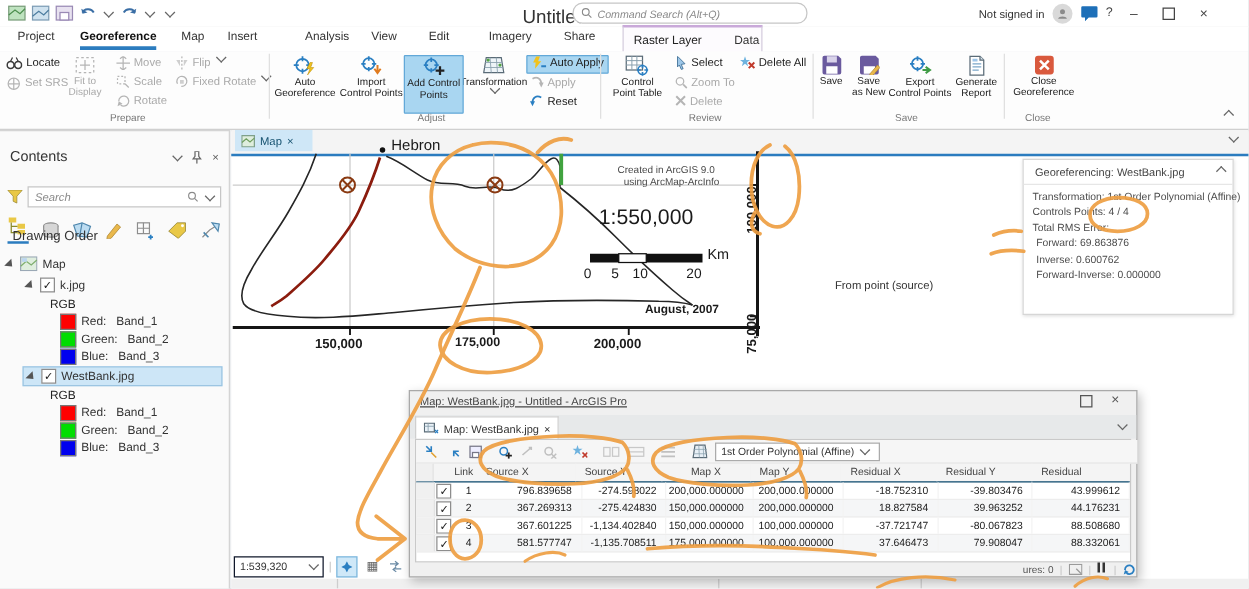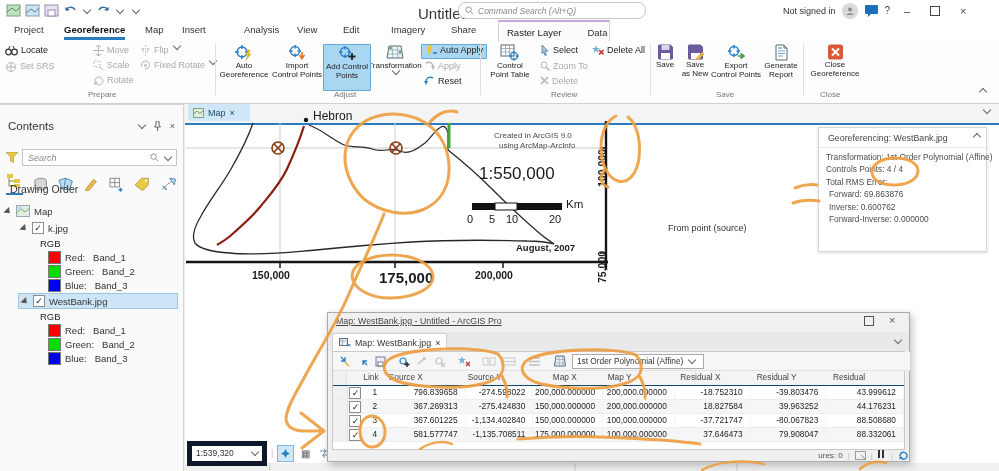--- a/index.html
+++ b/index.html
@@ -42,21 +42,21 @@
   .mapview{left:185px;top:104px;width:814px;height:367px;background:#fff;border-top:1px solid #d4d4d4;}
   .vtabstrip{position:absolute;left:185px;top:104px;width:814px;height:19px;background:#f4f4f4;border-bottom:2px solid #2b7cbf;}
   .vtab{position:absolute;left:3px;top:0;width:52px;height:17px;background:#cfe7f7;display:flex;align-items:center;gap:4px;padding:0 5px;color:#14506e;font-size:9px;}
   .maplabel{position:absolute;color:#1a1a1a;z-index:4;}
   .rot{transform:rotate(-90deg);transform-origin:left bottom;}
   
   .georef{left:818px;top:127px;width:167px;height:123px;background:#fff;border:1px solid #d6d6d6;box-shadow:0 1px 3px rgba(0,0,0,.15);z-index:5;font-size:8.3px;color:#4d4d4d;}
   .georef .gl{padding:1.2px 0 1.2px 7px;white-space:nowrap;}
   
   .mstatus{position:absolute;left:187px;top:444px;height:18px;display:flex;align-items:center;gap:4px;z-index:6;}
-  .scalebox{width:62px;height:15px;border:5px solid #0f172a;background:#fff;display:flex;align-items:center;justify-content:space-between;padding:0 4px;font-size:8.5px;color:#333;}
+  .scalebox{width:62px;height:15px;border:1px solid #0f172a;background:#fff;display:flex;align-items:center;justify-content:space-between;padding:0 4px;font-size:8.5px;color:#333;}
   .sicon{width:15px;height:15px;display:flex;align-items:center;justify-content:center;font-size:10px;color:#666;}
   .bstrip{position:absolute;left:185px;top:463px;width:814px;height:8px;background:#f0f0f0;z-index:1;}
   
   .twin{left:327px;top:312px;width:581px;height:148px;background:#f0f0f0;border:1px solid #a9a9a9;
         box-shadow:2px 3px 8px rgba(0,0,0,.25);z-index:10;}
   .twin-title{position:absolute;left:8px;top:3px;font-size:8.8px;color:#444;text-decoration:underline;}
   .ttabrow{position:absolute;left:0;top:19px;width:100%;height:19px;background:#e7e9ea;}
   .ttab{position:absolute;left:4px;top:1px;height:18px;background:#fff;border:1px solid #cfcfcf;border-bottom:none;display:flex;align-items:center;gap:4px;padding:0 6px;font-size:8.8px;color:#333;}
   .tcontent{position:absolute;left:4px;top:38px;width:571px;height:97px;background:#fff;border:1px solid #c9c9c9;}
   .ttoolbar{position:absolute;left:0;top:0;width:100%;height:18px;background:#f6f6f6;border-bottom:1px solid #e2e2e2;display:flex;align-items:center;gap:6px;padding-left:6px;}
@@ -161,20 +161,28 @@
         </svg>
       <span>Locate</span>
     </div>
     <div class="rsb dis" style="left:5px;top:20px">
       <svg width="12" height="12" viewBox="0 0 12 12">
           <circle cx="6" cy="6" r="4.5" fill="none" stroke="#b5b5b5"></circle>
           <path d="M1.5 6 h9 M6 1.5 v9" stroke="#b5b5b5"></path>
         </svg>
       <span>Set SRS</span>
     </div>
+    <div class="rbb dis" style="left:44px">
+      <svg width="18" height="16" viewBox="0 0 18 16">
+          <rect x="2" y="2" width="14" height="12" fill="none" stroke="#b5b5b5" stroke-dasharray="2 2"></rect>
+          <path d="M5 8 h8 M9 4 v8" stroke="#b5b5b5"></path>
+        </svg>
+      <span>Fit to</span>
+        <span>Display</span>
+    </div>
     <div class="rsb dis" style="left:93px;top:4px">
       <svg width="11" height="11" viewBox="0 0 11 11">
           <path d="M5.5 0 v11 M0 5.5 h11 M3 2 l2.5-2 2.5 2 M3 9 l2.5 2 2.5-2" stroke="#b5b5b5" fill="none"></path>
         </svg>
       <span>Move</span>
     </div>
     <div class="rsb dis" style="left:93px;top:19px">
       <svg width="11" height="11" viewBox="0 0 11 11">
           <rect x="1" y="1" width="6" height="6" fill="none" stroke="#b5b5b5" stroke-dasharray="1.5 1.5"></rect>
           <path d="M7 7 L10 10" stroke="#b5b5b5"></path>
@@ -532,21 +540,21 @@
   <div class="maplabel" style="left:566px;top:198px;font-size:11.5px;">Km</div>
   <div class="maplabel" style="left:467px;top:213px;font-size:11px;">0</div>
   <div class="maplabel" style="left:489px;top:213px;font-size:11px;">5</div>
   <div class="maplabel" style="left:506px;top:213px;font-size:11px;">10</div>
   <div class="maplabel" style="left:549px;top:213px;font-size:11px;">20</div>
   <div class="maplabel" style="left:516px;top:242px;font-size:9.5px;font-weight:bold;">August, 2007</div>
   <div class="maplabel" style="left:668px;top:223px;font-size:9px;color:#333;">From point (source)</div>
   <div class="maplabel rot" style="left:608px;top:175px;font-size:10.5px;font-weight:bold;">100,000</div>
   <div class="maplabel rot" style="left:608px;top:271px;font-size:10.5px;font-weight:bold;">75,000</div>
   <div class="maplabel" style="left:252px;top:269px;font-size:10.5px;font-weight:bold;">150,000</div>
-  <div class="maplabel" style="left:364px;top:269px;font-size:15px;font-weight:bold;margin-left:15px;">175,000</div>
+  <div class="maplabel" style="left:364px;top:269px;font-size:10px;font-weight:bold;">175,000</div>
   <div class="maplabel" style="left:475px;top:269px;font-size:10.5px;font-weight:bold;">200,000</div>
 
   <div class="abs georef">
     <div style="padding:5px 0 4px 9px;font-size:8.8px;color:#444;border-bottom:1px solid #e6e6e6;">Georeferencing: WestBank.jpg</div>
     <div class="gl" style="padding-top:4px">Transformation: 1st Order Polynomial (Affine)</div>
     <div class="gl">Controls Points: 4 / 4</div>
     <div class="gl">Total RMS Error:</div>
     <div class="gl" style="padding-left:10px">Forward: 69.863876</div>
     <div class="gl" style="padding-left:10px">Inverse: 0.600762</div>
     <div class="gl" style="padding-left:10px">Forward-Inverse: 0.000000</div>

